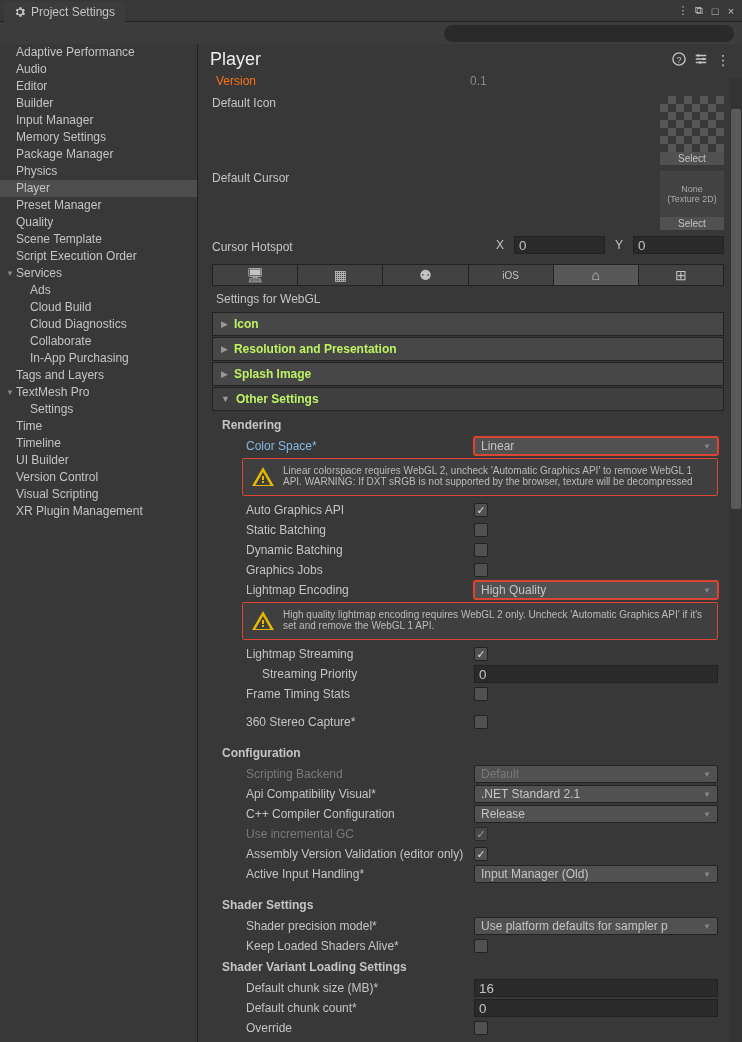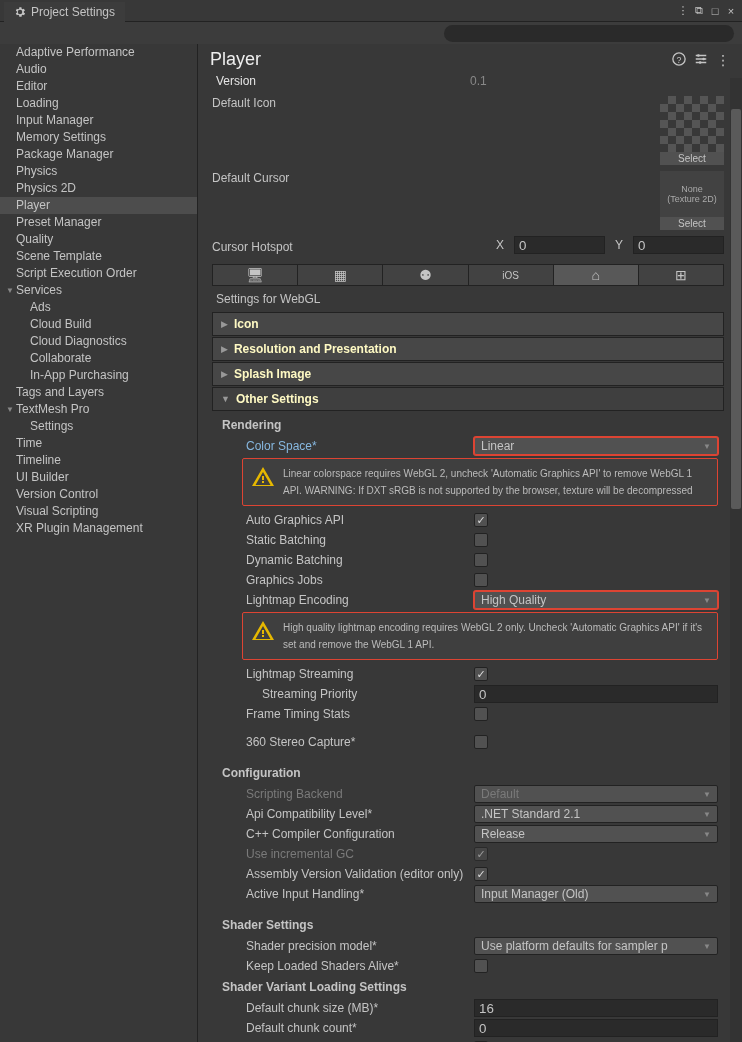--- a/index.html
+++ b/index.html
@@ -47,21 +47,21 @@
 
 .platform-tabs { display: flex; border: 1px solid #222; background: #424242; height: 22px; margin-top: 10px; }
 .plat-tab { flex: 1; display: flex; align-items: center; justify-content: center; border-right: 1px solid #222; cursor: pointer; color: #c4c4c4; }
 .plat-tab:last-child { border-right: none; }
 .plat-tab.active { background: #585858; }
 
 .settings-for { padding: 6px 4px; }
 
 .foldout { background: #474747; border: 1px solid #222; margin-bottom: 1px; padding: 4px 8px; display: flex; align-items: center; cursor: pointer; }
 .foldout .tri { margin-right: 6px; font-size: 9px; color: #999; }
-.foldout-label { font-weight: bold; color: #fef9c3; }
+.foldout-label { font-weight: bold; color: #bef264; }
 .foldout.expanded { background: #3f3f3f; }
 
 .section { padding: 2px 2px 8px 2px; }
 .section-header { font-weight: bold; padding: 4px 8px; }
 
 .prop-row { display: flex; align-items: center; min-height: 20px; padding: 0 4px; }
 .prop-label { width: 256px; padding-left: 28px; }
 .prop-label.sub { padding-left: 44px; }
 .prop-label.disabled { color: #7a7a7a; }
 .prop-label.blue { color: #87b8e0; }
@@ -74,21 +74,21 @@
 
 .text-input { background: #2a2a2a; border: 1px solid #222; color: #c4c4c4; padding: 1px 4px; height: 18px; width: 100%; }
 
 .checkbox { width: 14px; height: 14px; background: #515151; border: 1px solid #222; display: flex; align-items: center; justify-content: center; cursor: pointer; border-radius: 2px; }
 .checkbox.checked::after { content: "✓"; font-size: 11px; color: #ddd; }
 .checkbox.disabled { opacity: 0.6; }
 
 .warning-box { background: #3f3f3f; border: 1px solid #222; padding: 6px 8px; margin: 2px 4px 4px 28px; display: flex; gap: 8px; align-items: flex-start; border-radius: 2px; }
 .warning-box.highlighted { border: 1px solid #d43; }
 .warn-icon { width: 24px; height: 24px; flex-shrink: 0; }
-.warn-text { font-size: 10px; color: #bbb; line-height: 17px; }
+.warn-text { font-size: 10px; color: #bbb; line-height: 11px; }
 
 .version-row { display: flex; align-items: center; padding: 0 4px; }
 .version-left { flex: 0 0 248px; padding-left: 0; }
 
 .scrollbar { position: absolute; right: 0; top: 34px; width: 12px; height: 966px; background: #333; }
 .scrollbar-thumb { background: #5a5a5a; width: 10px; margin: 1px; height: 400px; border-radius: 2px; position: absolute; top: 30px; cursor: pointer; }
 
 .gear-icon { width: 12px; height: 12px; }
 .plat-icon { font-size: 14px; }
 </style>
@@ -115,26 +115,25 @@
     <span class="search-icon">🔍</span>
     <input class="search-input" placeholder="" style="">
   </div>
 </div>
 
 <div class="main">
   <div class="sidebar" id="sidebar">
       <div class="sidebar-item">Adaptive Performance</div>
       <div class="sidebar-item">Audio</div>
       <div class="sidebar-item">Editor</div>
-      <div class="sidebar-item">Loading</div>
+      <div class="sidebar-item">Builder</div>
       <div class="sidebar-item">Input Manager</div>
       <div class="sidebar-item">Memory Settings</div>
       <div class="sidebar-item">Package Manager</div>
       <div class="sidebar-item">Physics</div>
-      <div class="sidebar-item">Physics 2D</div>
       <div class="sidebar-item selected">Player</div>
       <div class="sidebar-item">Preset Manager</div>
       <div class="sidebar-item">Quality</div>
       <div class="sidebar-item">Scene Template</div>
       <div class="sidebar-item">Script Execution Order</div>
       <div class="sidebar-item" style="padding-left: 4px;">
         <div class="sidebar-expander">
           <span class="tri">▼</span>
           <span>Services</span>
         </div>
@@ -175,21 +174,21 @@
             <circle cx="7" cy="12" r="1.5" fill="#c4c4c4"></circle>
           </svg>
         <span class="hdr-icon" style="font-size:14px;">⋮</span>
       </div>
     </div>
 
     <div class="body">
       <div class="scroll-inner">
 
         <div class="version-row">
-          <div class="version-left" style="color:#e5e5e5">Version</div>
+          <div class="version-left" style="color:#f97316">Version</div>
           <span style="flex:1;color:#888;padding-left:6px;">0.1</span>
         </div>
 
         <div class="row" style="align-items:flex-start; margin-top:8px">
           <div class="row-label">Default Icon</div>
           <div class="row-control">
               <div class="thumb-wrap">
             <div class="thumb-box"></div>
             <div class="thumb-select">Select</div>
           </div>
@@ -350,21 +349,21 @@
           <div class="prop-row">
               <div class="prop-label disabled">Scripting Backend</div>
               <div class="prop-control">
                 <div class="dropdown disabled">
                   <span>Default</span>
                   <span class="arrow">▼</span>
                 </div>
               </div>
             </div>
           <div class="prop-row">
-              <div class="prop-label">Api Compatibility Level*</div>
+              <div class="prop-label">Api Compatibility Visual*</div>
               <div class="prop-control">
                 <div class="dropdown">
                   <span>.NET Standard 2.1</span>
                   <span class="arrow">▼</span>
                 </div>
               </div>
             </div>
           <div class="prop-row">
               <div class="prop-label">C++ Compiler Configuration</div>
               <div class="prop-control">

